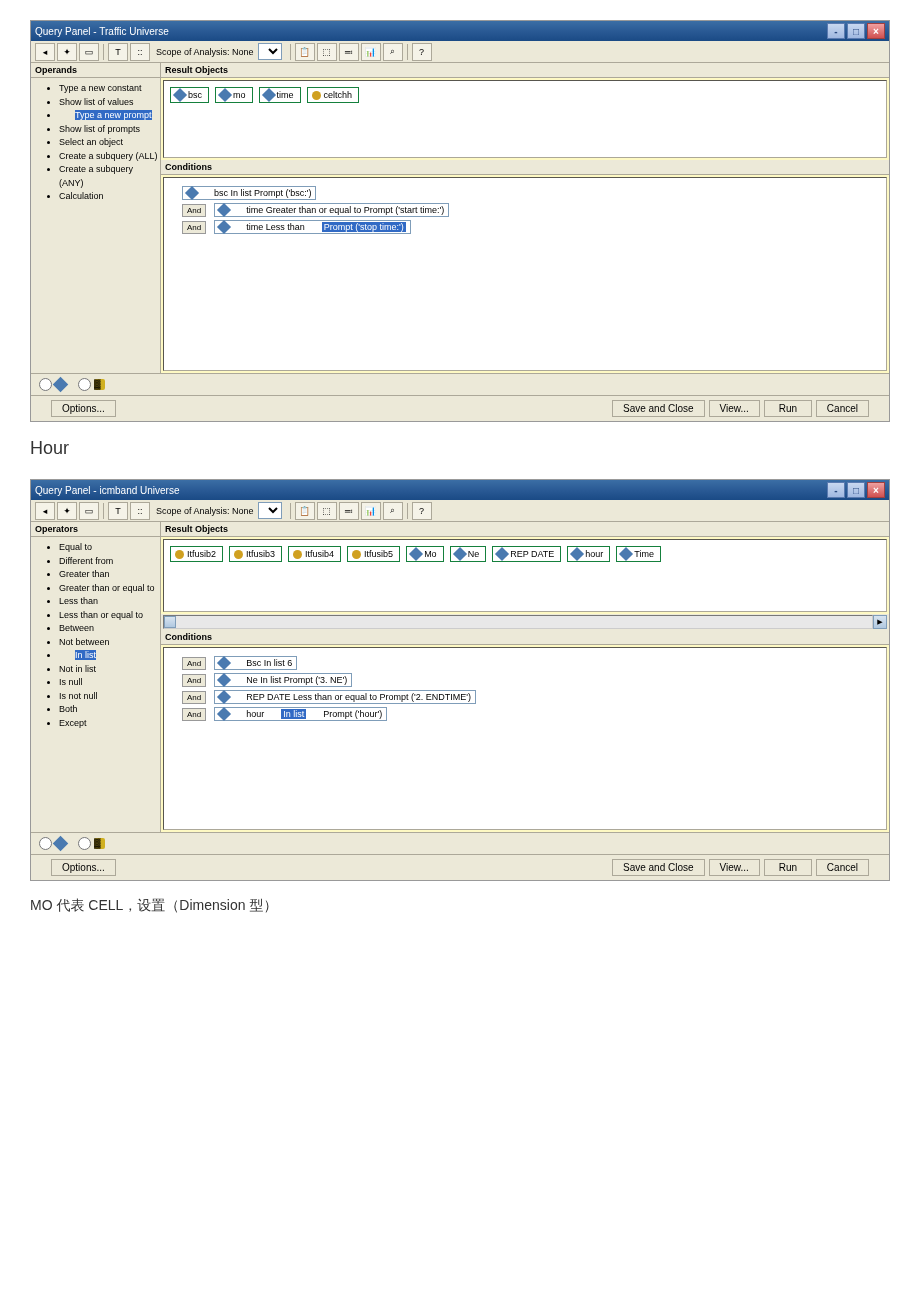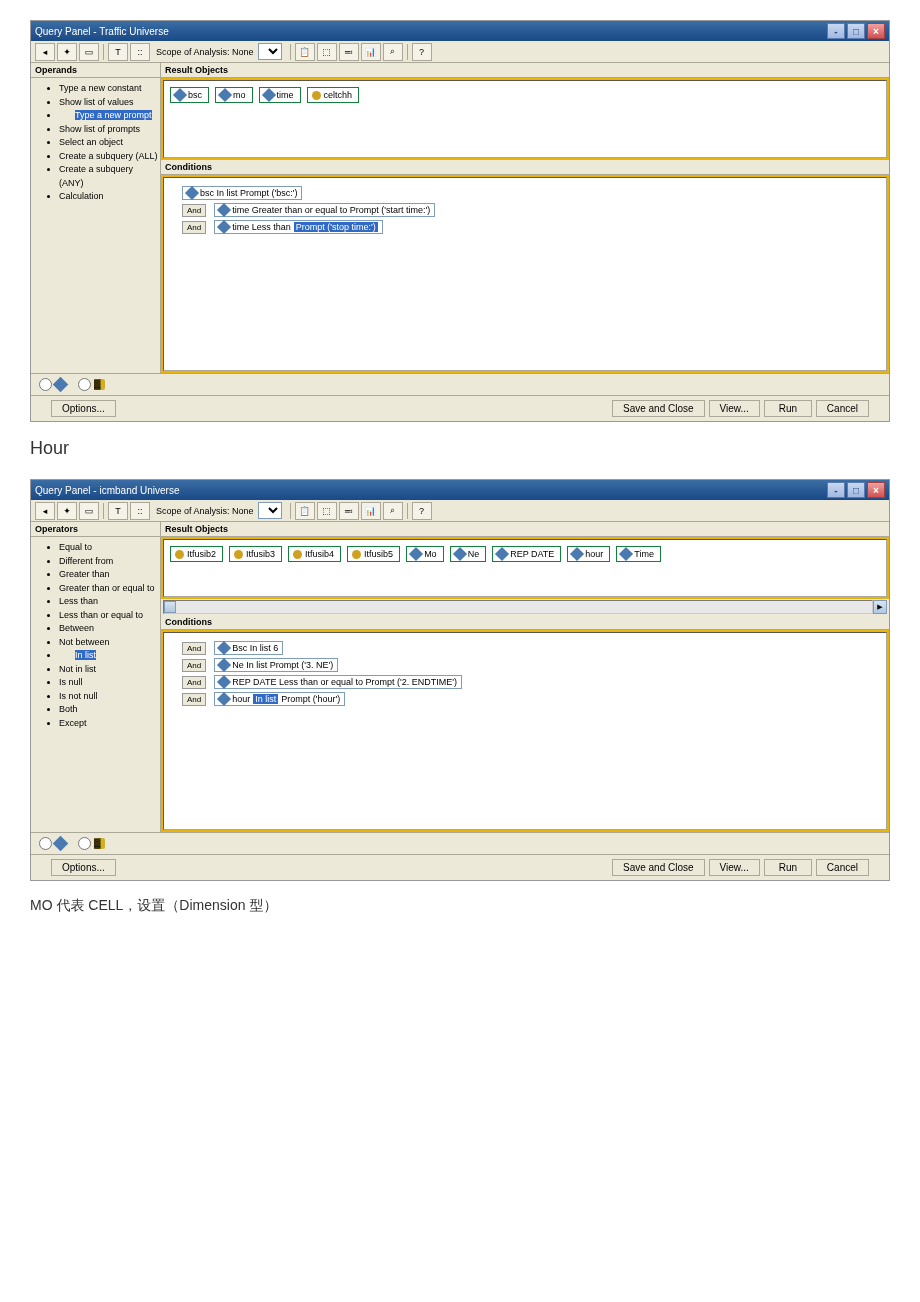--- a/index.html
+++ b/index.html
@@ -8,41 +8,41 @@
 .titlebar{background:linear-gradient(to bottom,#3b6ea5 0%,#2a5a95 50%,#1a4a85 100%);color:#fff;height:20px;display:flex;align-items:center;padding:0 4px;font-size:10px}
 .titlebar-text{flex:1;font-weight:normal}
 .winbtns{display:flex;gap:2px}
 .winbtn{width:18px;height:16px;background:linear-gradient(to bottom,#c8d8f0,#a0b8e0);border:1px solid #5a7ab0;display:flex;align-items:center;justify-content:center;font-size:10px;color:#2a4a80;font-weight:bold;cursor:pointer}
 .winbtn.close{background:linear-gradient(to bottom,#f0a0a0,#d05050);color:#fff;border-color:#a04040}
 .toolbar{background:#ece9d8;height:22px;border-bottom:1px solid #aca899;display:flex;align-items:center;padding:0 4px;gap:2px}
 .tb-btn{width:20px;height:18px;border:1px solid #aca899;background:#f5f3e8;display:flex;align-items:center;justify-content:center;font-size:9px;cursor:pointer}
 .tb-sep{width:1px;height:16px;background:#aca899;margin:0 2px}
 .tb-label{font-size:9px;margin-left:4px}
 .tb-select{height:17px;font-size:9px;border:1px solid #7f9db9;margin-left:2px;background:#fff;width:24px}
-.body-area{display:flex;background:#eab308;height:310px}
+.body-area{display:flex;background:#fef9c3;height:310px}
 .left-pane{width:130px;border-right:1px solid #aca899;background:#ece9d8}
 .pane-header{background:#ece9d8;border-bottom:1px solid #aca899;padding:2px 4px;font-size:9px;font-weight:bold}
 .op-list{padding:4px 2px 4px 12px;font-size:9px;line-height:1.5}
 .op-item{list-style:disc;margin-left:16px}
 .op-item.hl{background:#316ac5;color:#fff;display:inline}
 .right-pane{flex:1;display:flex;flex-direction:column}
 .section-header{padding:2px 4px;font-size:9px;font-weight:bold;border-bottom:1px solid #aca899;background:#ece9d8}
 .result-box{background:#fff;border:1px inset #aca899;margin:2px;padding:6px;display:flex;gap:6px;flex-wrap:wrap;height:78px;align-items:flex-start;overflow:hidden}
 .chip{border:1px solid #15803d;background:#fff;padding:1px 6px 1px 4px;display:flex;align-items:center;gap:3px;font-size:9px;height:16px;white-space:nowrap}
 .ico-dim{width:10px;height:10px;background:#4a7ab0;transform:rotate(45deg)}
 .ico-meas{width:9px;height:9px;border-radius:50%;background:#d0a020}
 .scroll-row{display:flex;align-items:center;background:#ece9d8;padding:1px 2px}
 .scroll-track{flex:1;height:14px;background:#e8e8e8;border:1px inset #ccc;position:relative}
 .scroll-thumb{position:absolute;left:0;top:0;height:12px;width:12px;background:linear-gradient(to bottom,#d8e4f0,#b0c8e0);border:1px solid #7f9db9}
 .scroll-btn-r{width:14px;height:14px;background:linear-gradient(to bottom,#d8e4f0,#b0c8e0);border:1px solid #7f9db9;display:flex;align-items:center;justify-content:center;font-size:7px;cursor:pointer}
 .cond-box{background:#fff;border:1px inset #aca899;margin:2px;flex:1;padding:8px;font-size:9px;overflow:hidden}
 .cond-tree{margin-left:10px}
 .cond-line{display:flex;align-items:center;gap:4px;margin-bottom:3px}
 .and-box{border:1px solid #999;background:#ece9d8;padding:1px 4px;font-size:8px;margin-right:4px}
-.cond-content{border:1px solid #7f9db9;padding:1px 4px;display:flex;align-items:center;gap:3px;background:#fff}
+.cond-content{border:1px solid #7f9db9;padding:1px 4px;display:flex;align-items:center;gap:17px;background:#fff}
 .hl-seg{background:#316ac5;color:#fff;padding:0 2px}
 .radio-row{background:#ece9d8;padding:4px 8px;display:flex;gap:12px;align-items:center;border-top:1px solid #aca899;font-size:9px}
 .radio-row label{display:flex;align-items:center;gap:3px}
 .radio-icon{width:11px;height:11px;display:inline-block;background:#4a7ab0;transform:rotate(45deg)}
 .radio-icon.y{background:#d0b020;transform:none;border-radius:2px}
 .footer{background:#ece9d8;border-top:1px solid #aca899;padding:4px 20px;display:flex;align-items:center}
 .btn{border:1px solid #aca899;background:#ece9d8;padding:2px 10px;font-size:10px;cursor:pointer;min-width:48px}
 .btn-group{margin-left:auto;display:flex;gap:4px}
 .doc-text{margin:16px 30px;font-family:"Segoe UI",Arial,sans-serif;color:#333}
 .doc-h{font-size:18px;margin-bottom:6px}
@@ -208,21 +208,21 @@
           <li class="op-item"><span class="op-item hl">In list</span></li>
           <li class="op-item">Not in list</li>
           <li class="op-item">Is null</li>
           <li class="op-item">Is not null</li>
           <li class="op-item">Both</li>
           <li class="op-item">Except</li>
         </ul>
     </div>
     <div class="right-pane">
       <div class="section-header">Result Objects</div>
-      <div class="result-box" id="p2-res" style="height:58px">
+      <div class="result-box" id="p2-res" style="height:73px">
           <div class="chip">
             <span class="ico-meas"></span>
             <span>Itfusib2</span>
           </div>
           <div class="chip">
             <span class="ico-meas"></span>
             <span>Itfusib3</span>
           </div>
           <div class="chip">
             <span class="ico-meas"></span>

